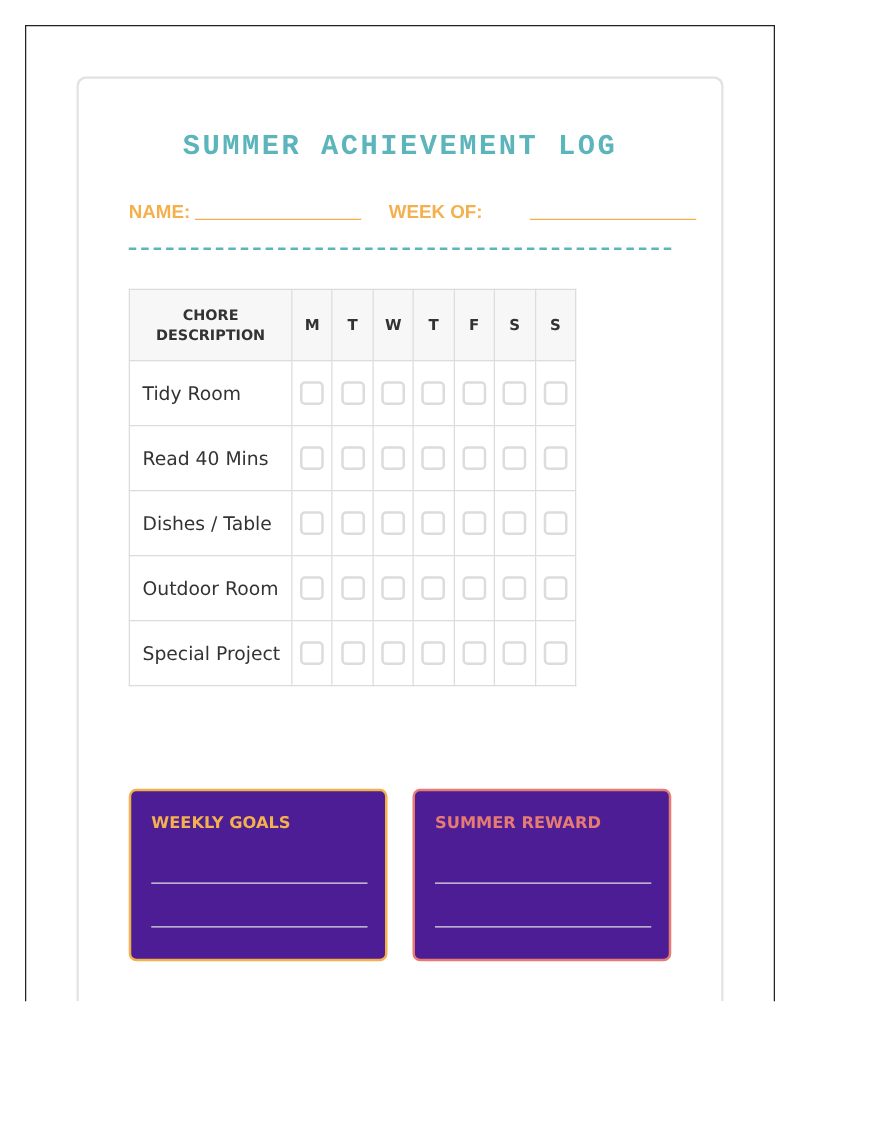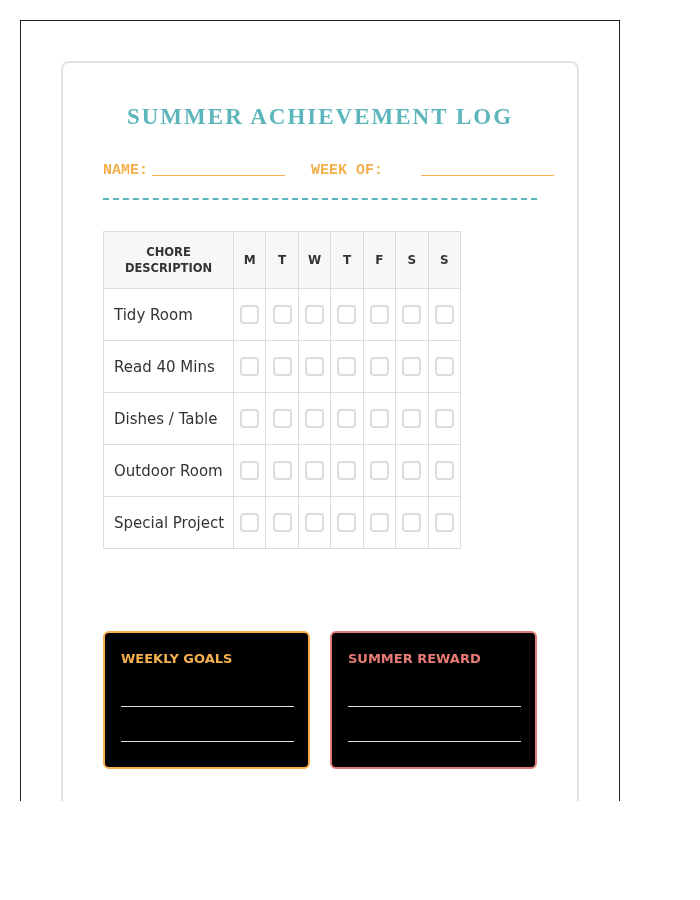--- a/index.html
+++ b/index.html
@@ -10,27 +10,27 @@
       position: absolute; left: 20px; top: 20px; width: 600px; height: 781px;
       border: 1px solid #222; border-bottom: none; background: #fff;
     }
     .card {
       position: absolute; left: 61px; top: 61px; width: 518px; height: 740px;
       border: 2px solid #e2e2e2; border-bottom: none;
       border-radius: 8px 8px 0 0; background: #fff;
     }
     .title {
       position: absolute; left: 62px; top: 104px; width: 516px; text-align: center;
-      font-family: Liberation Serif, serif; font-weight: bold; font-size: 23px;
+      font-family: Liberation Mono, monospace; font-weight: bold; font-size: 23px;
       letter-spacing: 2px; color: #5bb5bb;
     }
     .field {
       position: absolute; top: 159px; display: flex; align-items: baseline;
       color: #f4b04d; font-weight: bold; font-size: 15px;
-      font-family: Liberation Mono, monospace;
+      font-family: Liberation Sans, sans-serif;
     }
     .field .line {
       display: inline-block; border-bottom: 1.5px solid #f4b04d; height: 15px; margin-left: 4px;
       position: relative; top: 2px;
     }
     .field-name { left: 103px; }
     .field-name .line { width: 133px; }
     .field-week { left: 311px; gap: 34px; }
     .field-week .line { width: 133px; }
     .dashed {
@@ -53,21 +53,21 @@
       text-align: left; padding-left: 10px; font-size: 15px; color: #333;
       font-family: "DejaVu Sans", sans-serif;
     }
     .cbox {
       display: inline-block; width: 19px; height: 19px; border: 2px solid #dcdcdc;
       border-radius: 4px; background: #fff; vertical-align: middle; cursor: pointer;
     }
 
     .box {
       position: absolute; top: 631px; width: 207px; height: 138px; border: 2px solid;
-      border-radius: 6px; background: #000000;
+      border-radius: 6px; background: #4c1d95;
     }
     .box-goals { left: 103px; border-color: #f4b04d; }
     .box-reward { left: 330px; border-color: #e77b74; }
     .box .box-title {
       position: absolute; left: 16px; top: 18px; font-size: 13px; font-weight: bold;
       font-family: "DejaVu Sans", sans-serif;
     }
     .box-goals .box-title { color: #f4b04d; }
     .box-reward .box-title { color: #e77b74; }
     .box .write-line {

